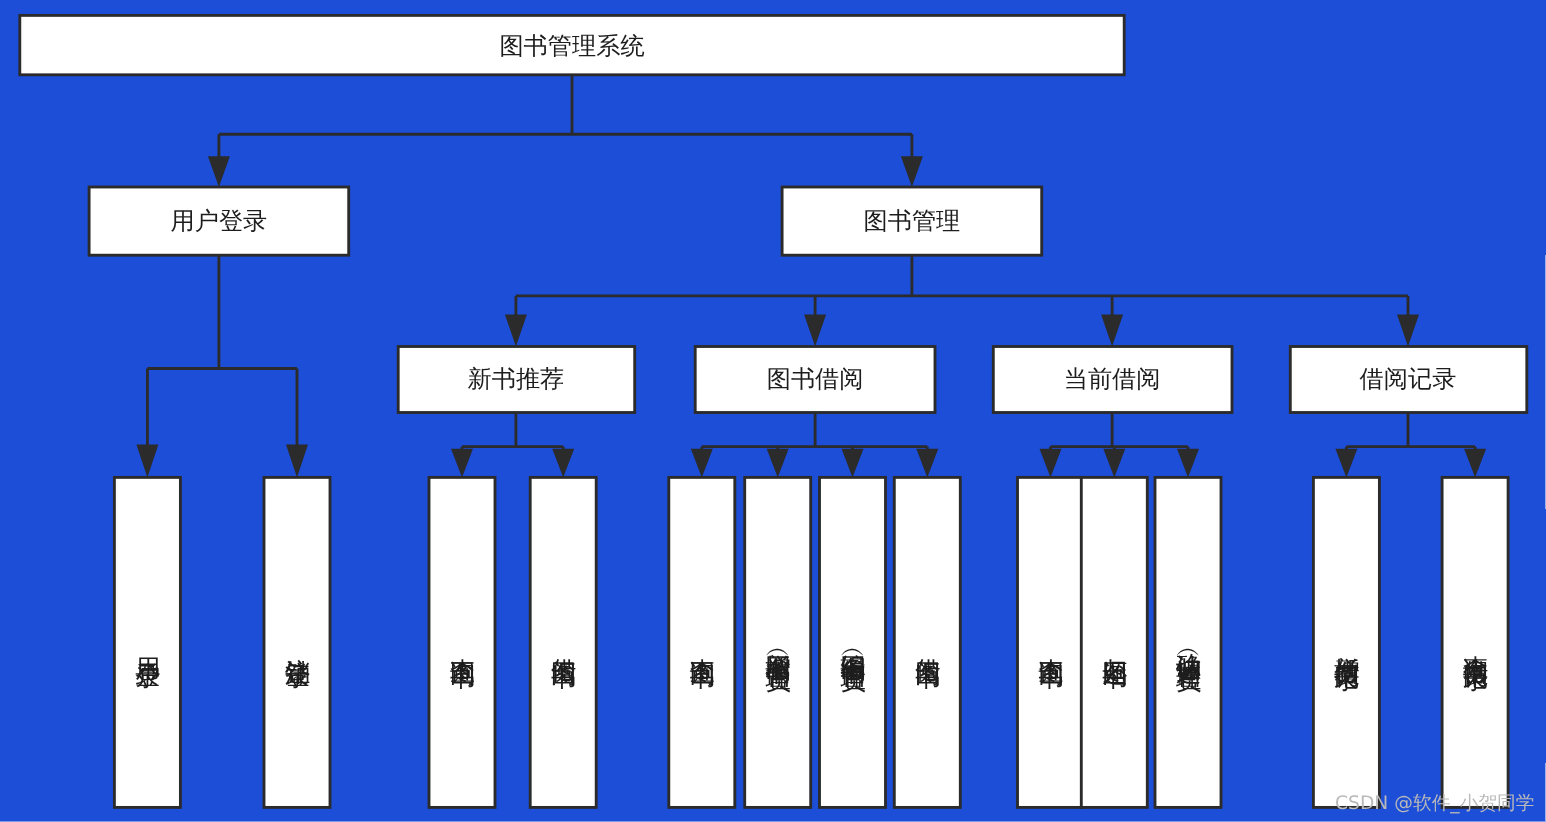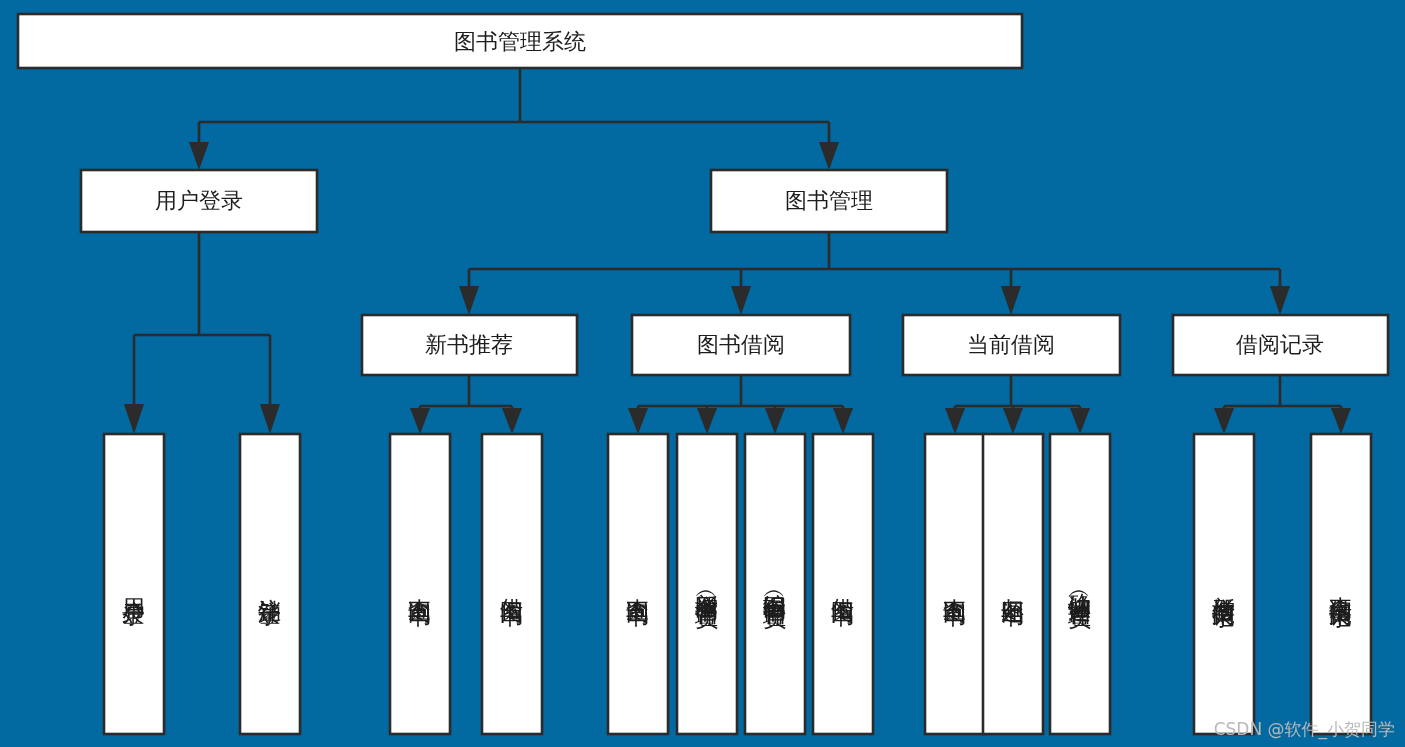--- a/index.html
+++ b/index.html
@@ -7,21 +7,21 @@
     padding: 0;
     background: #ffffff;
   }
   body {
     font-family: "DejaVu Sans", "Liberation Sans", sans-serif;
   }
   #stage {
     position: relative;
     width: 1405px;
     height: 747px;
-    background: #0369a1;
+    background: #1d4ed8;
     overflow: hidden;
   }
   svg#diagram {
     position: absolute;
     left: 0;
     top: 0;
     width: 1405px;
     height: 747px;
     display: block;
   }

